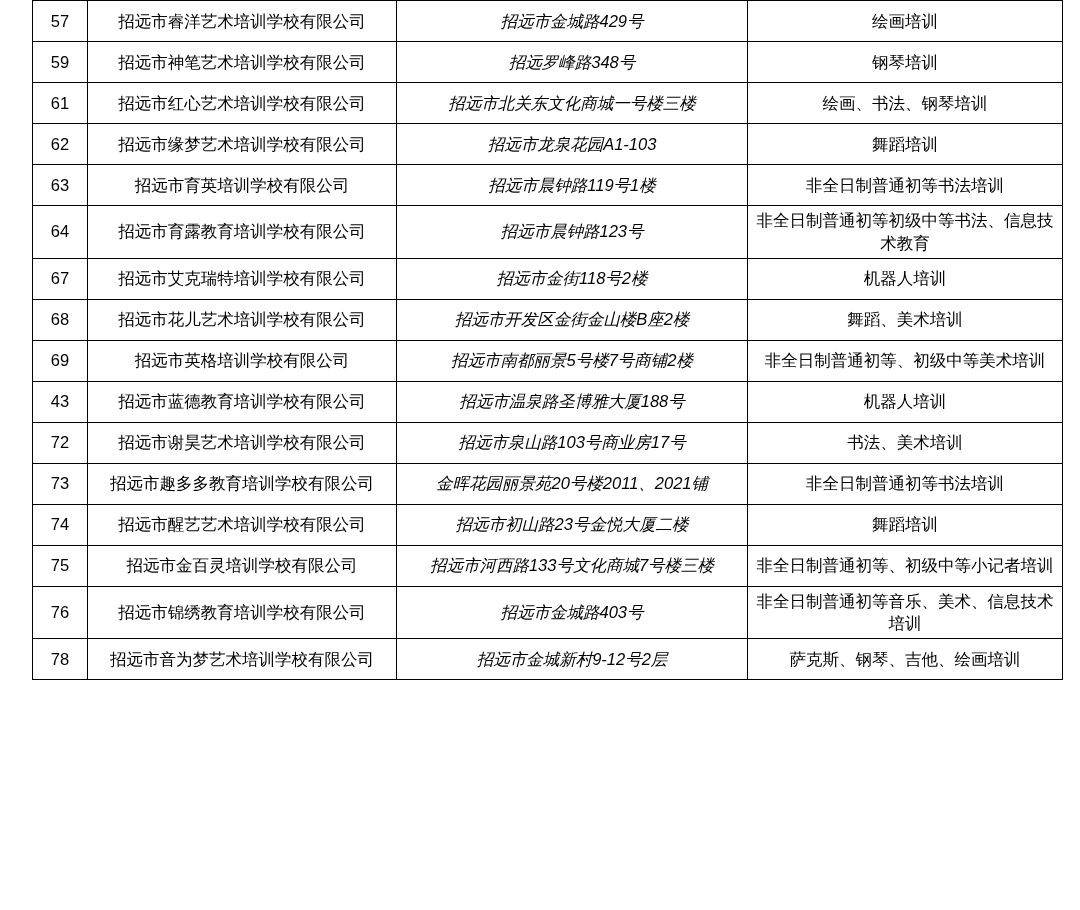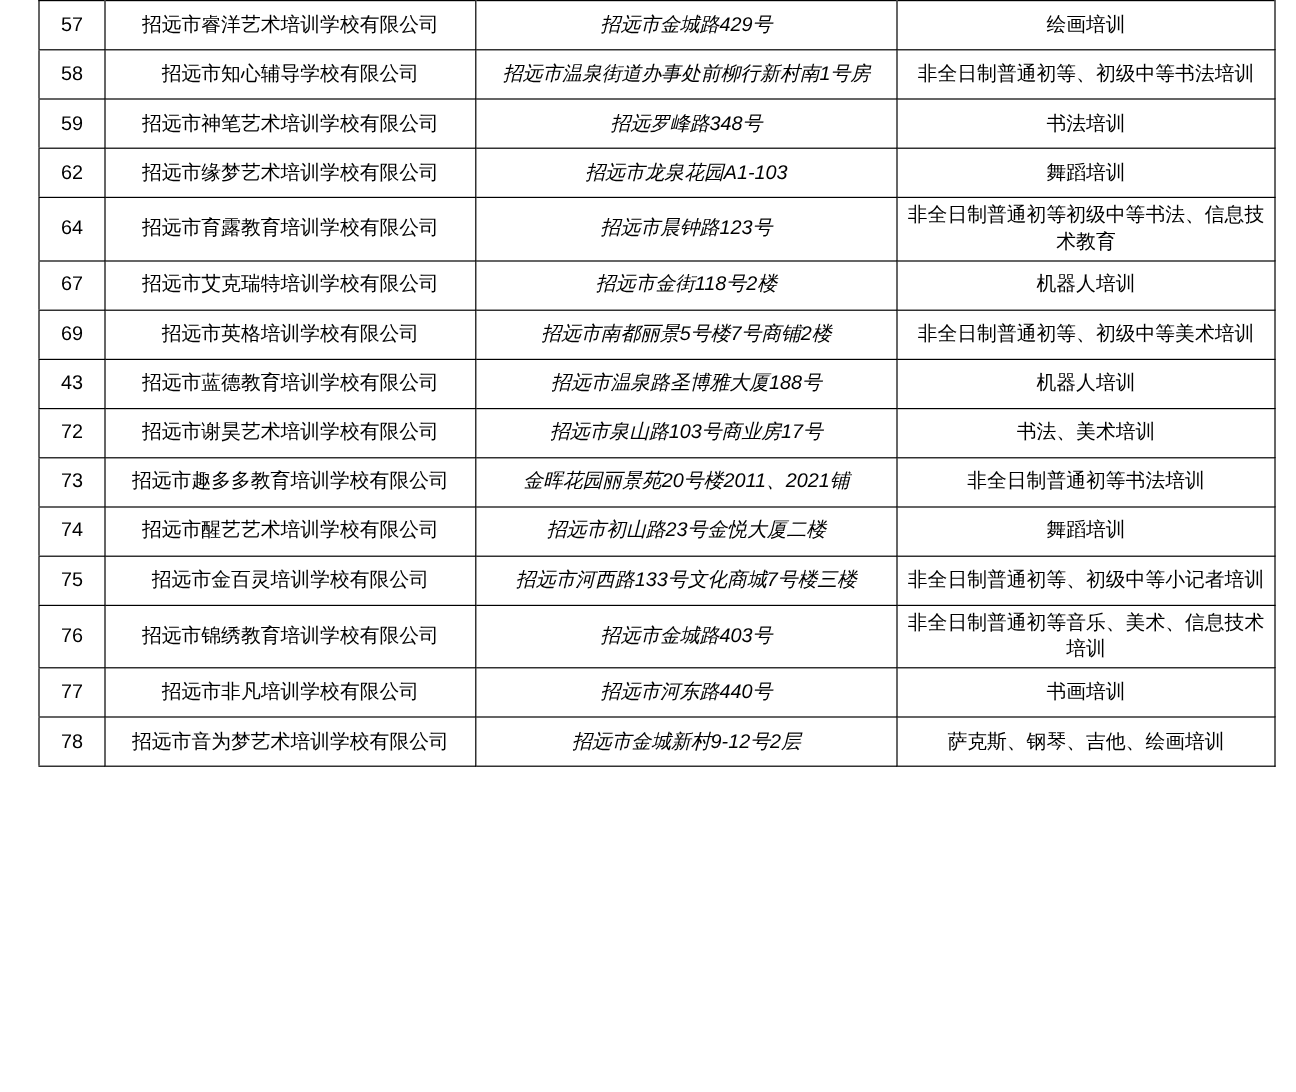--- a/index.html
+++ b/index.html
@@ -62,48 +62,60 @@
 <div class="page">
   <table class="reg-table">
     <tbody>
         <tr class="row-tall">
           <td class="col-index">57</td>
           <td class="col-name">招远市睿洋艺术培训学校有限公司</td>
           <td class="col-addr">招远市金城路429号</td>
           <td class="col-scope">绘画培训</td>
         </tr>
         <tr class="row-tall">
-          <td class="col-index">58</td>
-          <td class="col-name">招远市知心辅导学校有限公司</td>
-          <td class="col-addr">招远市温泉街道办事处前柳行新村南1号房</td>
-          <td class="col-scope">非全日制普通初等、初级中等书法培训</td>
-        </tr>
-        <tr class="row-tall">
           <td class="col-index">59</td>
           <td class="col-name">招远市神笔艺术培训学校有限公司</td>
           <td class="col-addr">招远罗峰路348号</td>
-          <td class="col-scope">书法培训</td>
+          <td class="col-scope">钢琴培训</td>
+        </tr>
+        <tr class="row-tall">
+          <td class="col-index">61</td>
+          <td class="col-name">招远市红心艺术培训学校有限公司</td>
+          <td class="col-addr">招远市北关东文化商城一号楼三楼</td>
+          <td class="col-scope">绘画、书法、钢琴培训</td>
         </tr>
         <tr class="row-tall">
           <td class="col-index">62</td>
           <td class="col-name">招远市缘梦艺术培训学校有限公司</td>
           <td class="col-addr">招远市龙泉花园A1-103</td>
           <td class="col-scope">舞蹈培训</td>
+        </tr>
+        <tr class="row-tall">
+          <td class="col-index">63</td>
+          <td class="col-name">招远市育英培训学校有限公司</td>
+          <td class="col-addr">招远市晨钟路119号1楼</td>
+          <td class="col-scope">非全日制普通初等书法培训</td>
         </tr>
         <tr class="row-tall">
           <td class="col-index">64</td>
           <td class="col-name">招远市育露教育培训学校有限公司</td>
           <td class="col-addr">招远市晨钟路123号</td>
           <td class="col-scope">非全日制普通初等初级中等书法、信息技术教育</td>
         </tr>
         <tr class="row-tall">
           <td class="col-index">67</td>
           <td class="col-name">招远市艾克瑞特培训学校有限公司</td>
           <td class="col-addr">招远市金街118号2楼</td>
           <td class="col-scope">机器人培训</td>
+        </tr>
+        <tr class="row-tall">
+          <td class="col-index">68</td>
+          <td class="col-name">招远市花儿艺术培训学校有限公司</td>
+          <td class="col-addr">招远市开发区金街金山楼B座2楼</td>
+          <td class="col-scope">舞蹈、美术培训</td>
         </tr>
         <tr class="row-tall">
           <td class="col-index">69</td>
           <td class="col-name">招远市英格培训学校有限公司</td>
           <td class="col-addr">招远市南都丽景5号楼7号商铺2楼</td>
           <td class="col-scope">非全日制普通初等、初级中等美术培训</td>
         </tr>
         <tr class="row-tall">
           <td class="col-index">43</td>
           <td class="col-name">招远市蓝德教育培训学校有限公司</td>
@@ -134,26 +146,20 @@
           <td class="col-addr">招远市河西路133号文化商城7号楼三楼</td>
           <td class="col-scope">非全日制普通初等、初级中等小记者培训</td>
         </tr>
         <tr class="row-tall">
           <td class="col-index">76</td>
           <td class="col-name">招远市锦绣教育培训学校有限公司</td>
           <td class="col-addr">招远市金城路403号</td>
           <td class="col-scope">非全日制普通初等音乐、美术、信息技术培训</td>
         </tr>
         <tr class="row-tall">
-          <td class="col-index">77</td>
-          <td class="col-name">招远市非凡培训学校有限公司</td>
-          <td class="col-addr">招远市河东路440号</td>
-          <td class="col-scope">书画培训</td>
-        </tr>
-        <tr class="row-tall">
           <td class="col-index">78</td>
           <td class="col-name">招远市音为梦艺术培训学校有限公司</td>
           <td class="col-addr">招远市金城新村9-12号2层</td>
           <td class="col-scope">萨克斯、钢琴、吉他、绘画培训</td>
         </tr>
       </tbody>
   </table>
 </div>
 
 </body></html>

